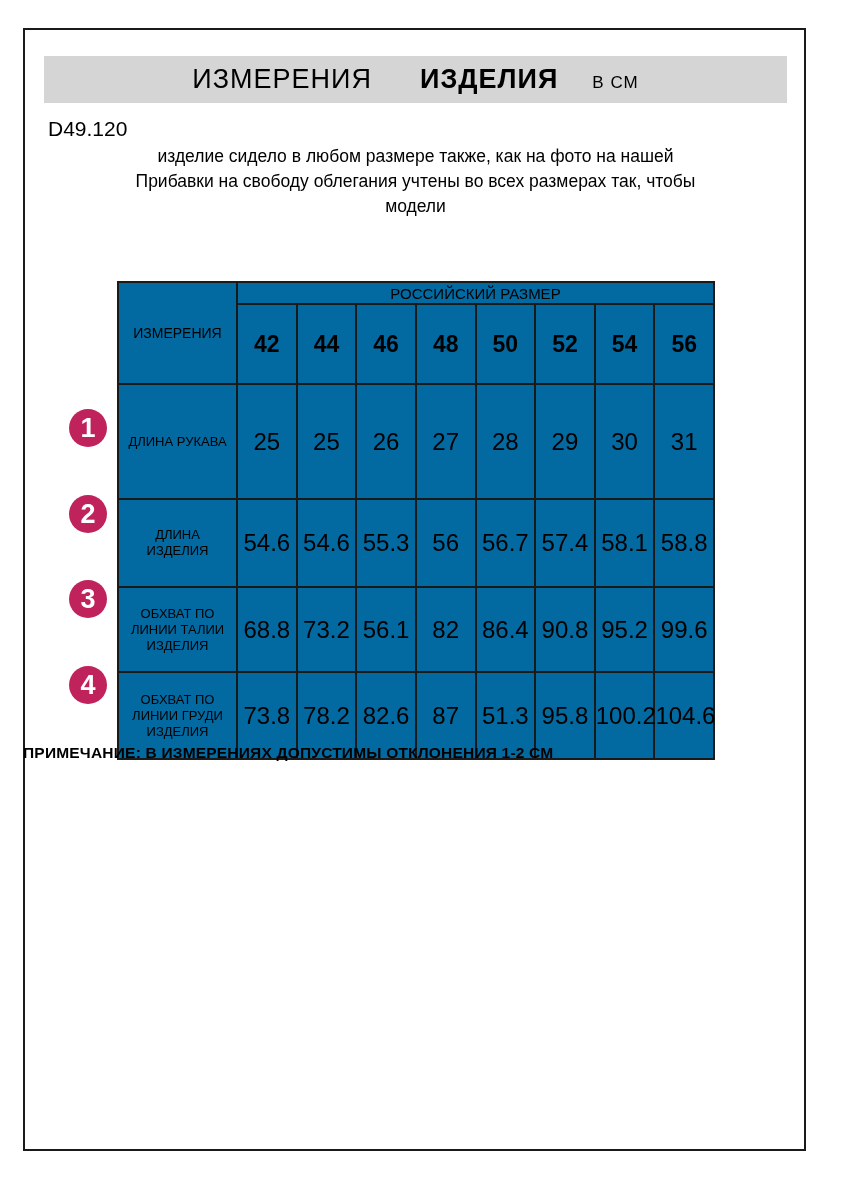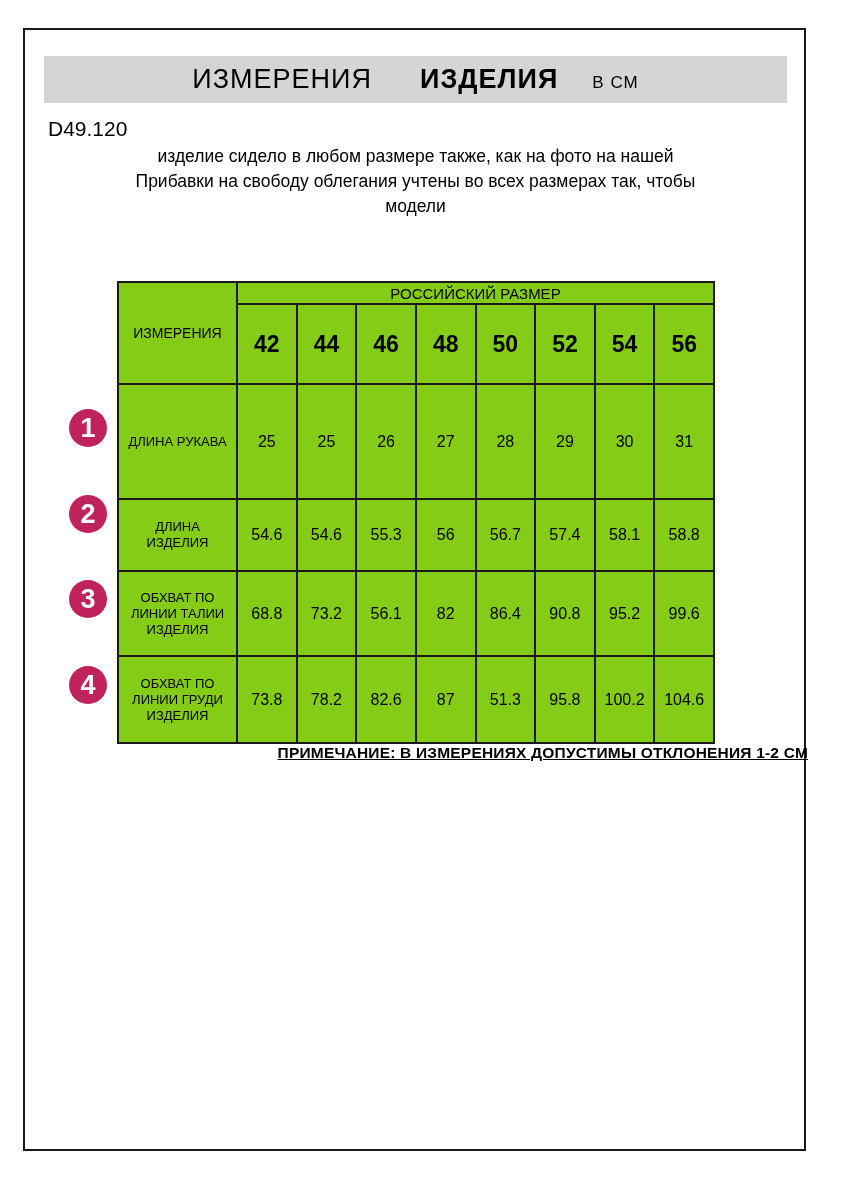--- a/index.html
+++ b/index.html
@@ -37,44 +37,44 @@
     position:absolute;left:23px;top:144px;width:785px;
     text-align:center;font-size:17.5px;line-height:25px;font-weight:400;
   }
   table.size-table{
     position:absolute;left:117px;top:281px;
     border-collapse:collapse;table-layout:fixed;width:598px;
   }
   table.size-table td{
     border:2px solid var(--line);
     text-align:center;vertical-align:middle;
-    background:#84cc16;
+    background:#0369a1;
   }
   td.corner-cell{width:119px;font-size:14px;}
   td.group-cell{font-size:15px;height:22px;}
   tr.size-row td{height:80px;font-size:23px;font-weight:700;margin-top:24px;}
   td.label-cell{font-size:13px;line-height:16px;}
-  td.value-cell{font-size:16px;}
+  td.value-cell{font-size:24px;}
   tr.data-row-1 td{height:115px;}
-  tr.data-row-2 td{height:72px;}
+  tr.data-row-2 td{height:88px;}
   tr.data-row-3 td{height:85px;}
   tr.data-row-4 td{height:87px;}
   .num-badge{
     position:absolute;left:69px;width:38px;height:38px;
     background:var(--accent);border-radius:50%;
     color:#fff;font-weight:700;font-size:27px;
     display:flex;align-items:center;justify-content:center;
   }
   .num-badge.b1{top:409px;}
   .num-badge.b2{top:495px;}
   .num-badge.b3{top:580px;}
   .num-badge.b4{top:666px;}
   .note{
     position:absolute;left:23px;top:744px;width:785px;
-    text-align:right;font-size:15.5px;font-weight:700;letter-spacing:0.2px;text-decoration:underline;
+    text-align:left;font-size:15.5px;font-weight:700;letter-spacing:0.2px;
   }
 </style>
 </head>
 <body>
 
 <div class="page">
   <div class="frame"></div>
 
   <div class="header-bar">
     <span class="t-reg">ИЗМЕРЕНИЯ</span>

